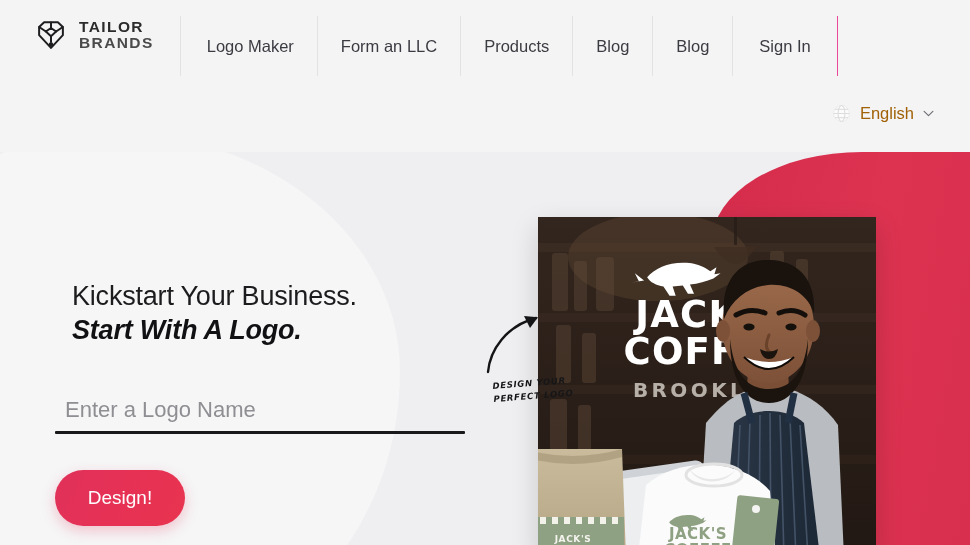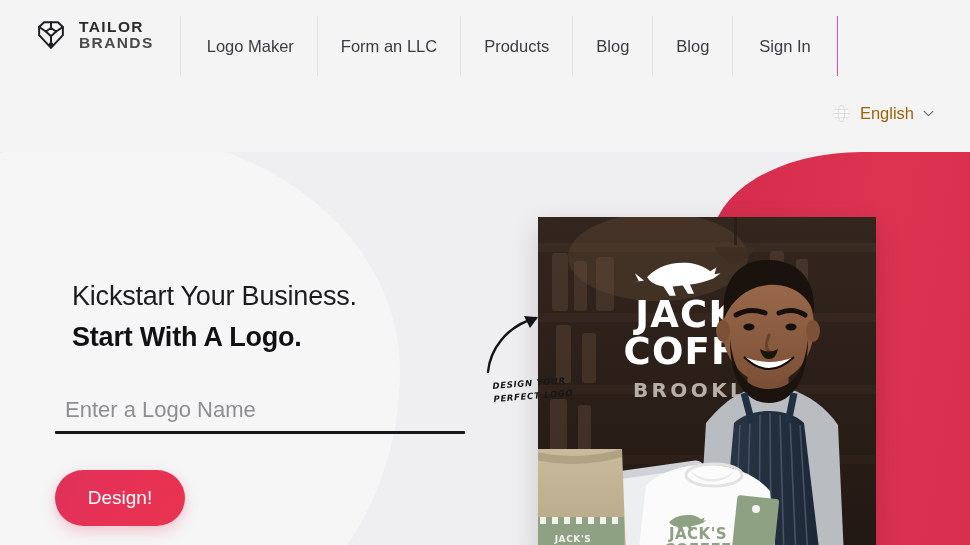--- a/index.html
+++ b/index.html
@@ -65,21 +65,21 @@
     background:#f6f6f7;
   }
   .red-shape {
     position:absolute; right:0; top:0; width:258px; height:393px;
     background:linear-gradient(100deg,#d52c4c 0%,#dd3351 55%,#d92f4e 100%);
     border-top-left-radius:150px 90px;
   }
 
   .hero-copy { position:absolute; left:72px; top:128px; width:430px; z-index:6; }
   .h-line1 { font-size:27px; color:#1c1c1e; letter-spacing:-0.2px; line-height:1.2; }
-  .h-line2 { font-size:27px; font-weight:bold; color:#111113; letter-spacing:-0.2px; line-height:1.2; margin-top:9px; }
+  .h-line2 { font-size:27px; font-weight:bold; color:#111113; letter-spacing:-0.2px; line-height:1.2; margin-top:2px;font-style:italic; }
 
   .logo-input-wrap { position:absolute; left:55px; top:245px; width:410px; z-index:6; }
   .logo-input {
     width:100%; border:0; outline:0; background:transparent;
     font-family:"Liberation Sans", sans-serif;
     font-size:22px; color:#2b2b2e; padding:0 0 8px 10px;
   }
   .logo-input::placeholder { color:#8e8e93; }
   .input-rule { width:410px; height:3px; background:#19191b; border-radius:1px; }
 

